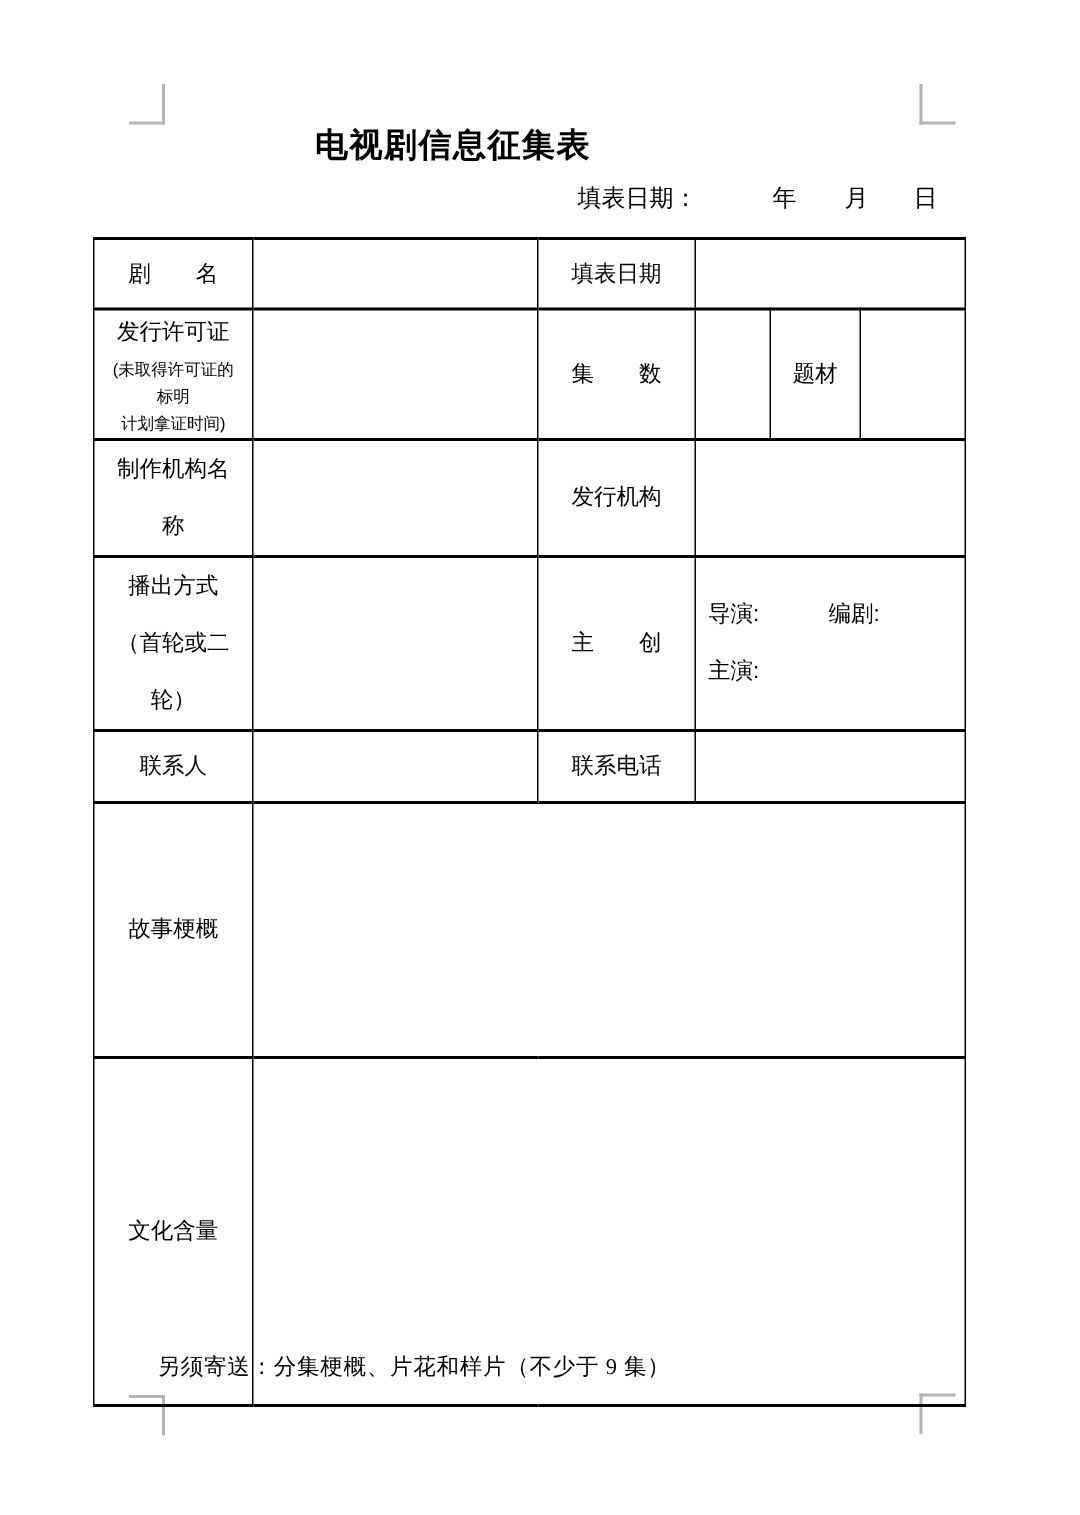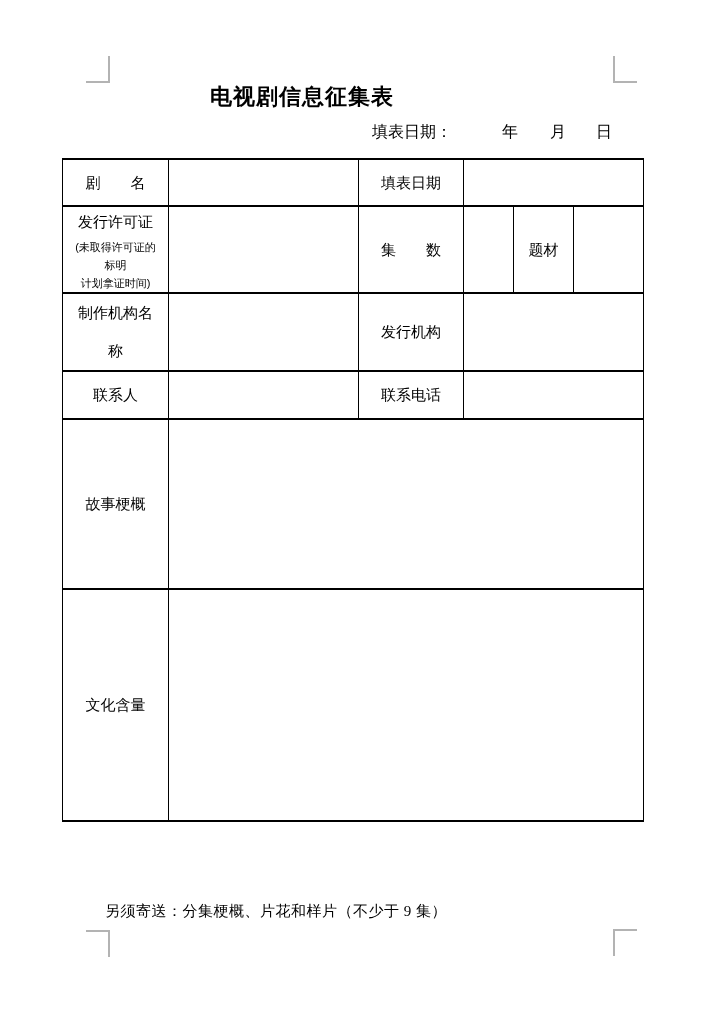--- a/index.html
+++ b/index.html
@@ -25,21 +25,21 @@
     top: 82px; left: 0; width: 604px;
     text-align: center;
     font-family: "Liberation Sans", "DejaVu Sans", sans-serif;
     font-weight: bold;
     font-size: 22px;
     letter-spacing: 1px;
   }
 
   .date-line {
     position: absolute;
-    top: 122px; left: 372px;
+    top: 122px; left: 385px;
     font-size: 16px;
     white-space: nowrap;
   }
   .date-line .f-year  { margin-left: 46px; }
   .date-line .f-month { margin-left: 28px; }
   .date-line .f-day   { margin-left: 26px; }
 
   table.form {
     position: absolute;
     top: 158px; left: 62px;
@@ -152,20 +152,42 @@
           <div>称</div>
         </div>
       </td>
       <td></td>
       <td>
         <span class="lbl">发行机构</span>
       </td>
       <td colspan="3"></td>
     </tr>
 
+    <tr class="r4">
+      <td>
+        <div class="lbl-multiline">
+          <div>播出方式</div>
+          <div>（首轮或二</div>
+          <div>轮）</div>
+        </div>
+      </td>
+      <td></td>
+      <td>
+        <span class="lbl">主　　创</span>
+      </td>
+      <td colspan="3" class="creators-cell">
+        <div class="line">
+          <span>导演:</span>
+          <span class="writer">编剧:</span>
+        </div>
+        <div class="line">
+          <span>主演:</span>
+        </div>
+      </td>
+    </tr>
 
     <tr class="r5">
       <td>
         <span class="lbl">联系人</span>
       </td>
       <td></td>
       <td>
         <span class="lbl">联系电话</span>
       </td>
       <td colspan="3"></td>

